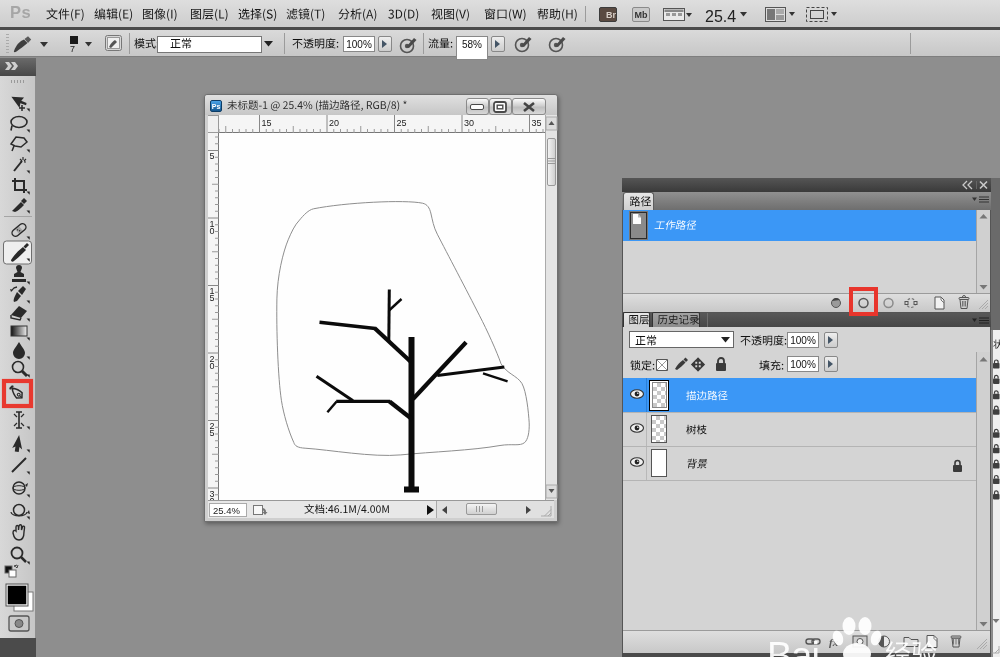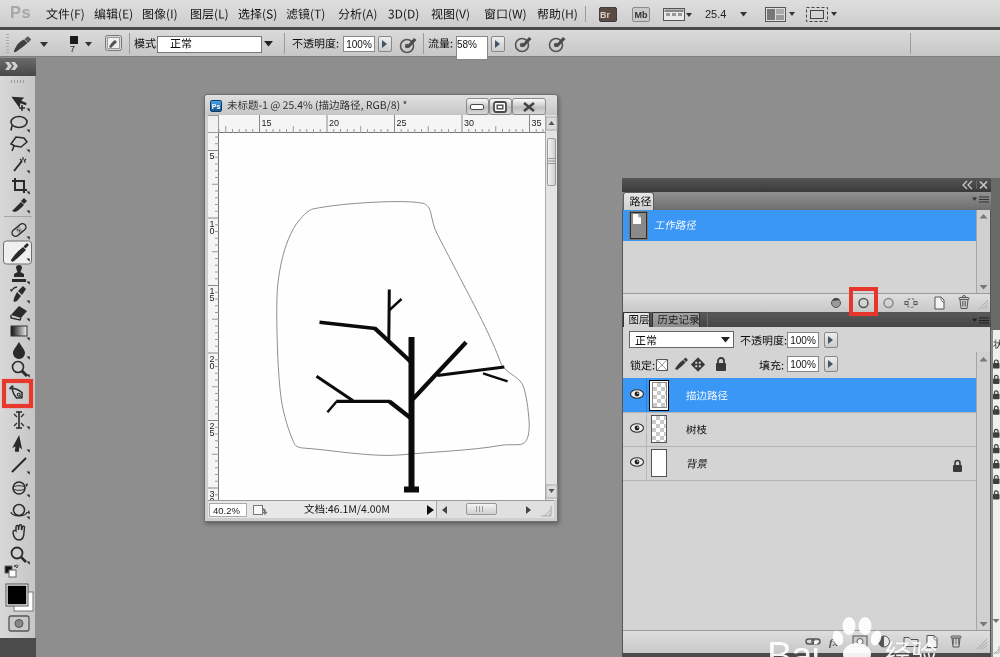--- a/index.html
+++ b/index.html
@@ -37,31 +37,31 @@
 <svg class="tp" style="left:0;top:0" width="1000" height="657">
     <path transform="translate(431,18.5)" d="M5.4 -9.5V-3.1H6.3V-8.7H10.0V-3.1H10.9V-9.5ZM1.8 -9.6C2.3 -9.2 2.7 -8.5 3.0 -8.1L3.7 -8.6C3.5 -9.0 3.0 -9.6 2.5 -10.1ZM7.6 -7.8V-5.4C7.6 -3.6 7.3 -1.3 4.2 0.3C4.4 0.4 4.7 0.8 4.8 1.0C6.6 0.0 7.6 -1.3 8.1 -2.6V-0.2C8.1 0.6 8.4 0.8 9.2 0.8H10.3C11.3 0.8 11.5 0.3 11.6 -1.6C11.4 -1.7 11.1 -1.8 10.8 -2.0C10.8 -0.2 10.7 0.1 10.3 0.1H9.3C9.0 0.1 8.9 0.0 8.9 -0.3V-3.3H8.3C8.5 -4.0 8.5 -4.8 8.5 -5.4V-7.8ZM0.8 -8.0V-7.2H3.7C3.0 -5.7 1.7 -4.2 0.5 -3.3C0.6 -3.2 0.8 -2.7 0.9 -2.4C1.4 -2.8 1.8 -3.2 2.3 -3.7V0.9H3.1V-4.2C3.6 -3.7 4.1 -3.0 4.3 -2.6L4.9 -3.3C4.7 -3.6 3.8 -4.6 3.4 -5.1C3.9 -5.9 4.4 -6.8 4.8 -7.7L4.3 -8.1L4.1 -8.0Z M16.5 -3.3C17.5 -3.1 18.7 -2.7 19.4 -2.4L19.7 -3.0C19.1 -3.3 17.8 -3.7 16.9 -3.9ZM15.3 -1.8C17.0 -1.6 19.0 -1.1 20.2 -0.7L20.6 -1.4C19.4 -1.8 17.3 -2.3 15.7 -2.4ZM13.0 -9.6V1.0H13.9V0.5H22.1V1.0H23.0V-9.6ZM13.9 -0.3V-8.7H22.1V-0.3ZM17.0 -8.5C16.4 -7.5 15.3 -6.6 14.3 -6.0C14.5 -5.8 14.8 -5.6 14.9 -5.4C15.3 -5.7 15.7 -6.0 16.0 -6.3C16.4 -5.9 16.8 -5.5 17.3 -5.2C16.3 -4.7 15.2 -4.4 14.1 -4.2C14.2 -4.0 14.4 -3.6 14.5 -3.4C15.7 -3.7 17.0 -4.1 18.1 -4.8C19.1 -4.2 20.2 -3.8 21.4 -3.6C21.5 -3.8 21.7 -4.1 21.9 -4.2C20.8 -4.4 19.8 -4.8 18.8 -5.2C19.7 -5.8 20.5 -6.5 21.0 -7.3L20.5 -7.6L20.3 -7.5H17.2C17.4 -7.8 17.6 -8.0 17.7 -8.2ZM16.5 -6.8 16.6 -6.8H19.7C19.3 -6.4 18.7 -6.0 18.1 -5.6C17.5 -5.9 16.9 -6.3 16.5 -6.8Z M26.9 2.4 27.5 2.1C26.5 0.3 26.0 -1.7 26.0 -3.7C26.0 -5.8 26.5 -7.8 27.5 -9.5L26.9 -9.8C25.8 -8.0 25.1 -6.1 25.1 -3.7C25.1 -1.4 25.8 0.6 26.9 2.4Z M30.9 0.0H32.2L35.0 -8.8H33.8L32.4 -4.0C32.1 -3.0 31.9 -2.2 31.6 -1.1H31.5C31.2 -2.2 31.0 -3.0 30.7 -4.0L29.2 -8.8H28.1Z M36.1 2.4C37.2 0.6 37.9 -1.4 37.9 -3.7C37.9 -6.1 37.2 -8.0 36.1 -9.8L35.5 -9.5C36.5 -7.8 37.0 -5.8 37.0 -3.7C37.0 -1.7 36.5 0.3 35.5 2.1Z" fill="#1b1b1b"></path>
   </svg>
 <svg class="tp" style="left:0;top:0" width="1000" height="657">
     <path transform="translate(484,18.5)" d="M4.5 -8.1C3.5 -7.3 2.2 -6.7 1.0 -6.4L1.5 -5.7C2.8 -6.1 4.1 -6.8 5.1 -7.6ZM6.9 -7.6C8.1 -7.0 9.7 -6.2 10.5 -5.6L11.1 -6.2C10.2 -6.8 8.7 -7.6 7.5 -8.1ZM5.2 -6.9C5.0 -6.5 4.7 -6.0 4.4 -5.7H2.0V1.0H2.9V0.5H9.2V0.9H10.2V-5.7H5.4C5.6 -6.0 5.9 -6.3 6.1 -6.7ZM2.9 -0.2V-5.0H9.2V-0.2ZM4.4 -2.6C4.9 -2.4 5.4 -2.2 5.9 -1.9C5.1 -1.5 4.2 -1.2 3.3 -1.0C3.5 -0.8 3.6 -0.6 3.7 -0.4C4.7 -0.6 5.7 -1.0 6.6 -1.6C7.2 -1.2 7.7 -0.9 8.1 -0.6L8.6 -1.1C8.2 -1.4 7.7 -1.7 7.1 -2.0C7.7 -2.5 8.1 -3.1 8.5 -3.8L8.0 -4.0L7.8 -4.0H5.1C5.2 -4.2 5.4 -4.4 5.4 -4.6L4.7 -4.7C4.5 -4.2 4.0 -3.5 3.3 -2.9C3.5 -2.8 3.7 -2.6 3.8 -2.5C4.2 -2.8 4.5 -3.1 4.7 -3.4H7.5C7.2 -3.0 6.9 -2.7 6.5 -2.4C5.9 -2.6 5.4 -2.9 4.8 -3.1ZM5.1 -9.9C5.3 -9.7 5.4 -9.3 5.5 -9.1H0.9V-7.2H1.8V-8.3H10.1V-7.2H11.1V-9.1H6.6C6.5 -9.4 6.2 -9.8 6.0 -10.1Z M13.5 -8.8V0.7H14.5V-0.4H21.6V0.6H22.5V-8.8ZM14.5 -1.3V-7.9H21.6V-1.3Z M26.9 2.4 27.5 2.1C26.5 0.3 26.0 -1.7 26.0 -3.7C26.0 -5.8 26.5 -7.8 27.5 -9.5L26.9 -9.8C25.8 -8.0 25.1 -6.1 25.1 -3.7C25.1 -1.4 25.8 0.6 26.9 2.4Z M30.2 0.0H31.5L32.9 -5.3C33.0 -6.0 33.2 -6.6 33.3 -7.3H33.3C33.5 -6.6 33.6 -6.0 33.8 -5.3L35.1 0.0H36.5L38.3 -8.8H37.2L36.3 -4.0C36.1 -3.1 35.9 -2.1 35.8 -1.2H35.7C35.5 -2.1 35.3 -3.1 35.1 -4.0L33.9 -8.8H32.8L31.6 -4.0C31.4 -3.1 31.2 -2.1 31.0 -1.2H31.0C30.8 -2.1 30.6 -3.1 30.4 -4.0L29.5 -8.8H28.4Z M39.8 2.4C40.9 0.6 41.5 -1.4 41.5 -3.7C41.5 -6.1 40.9 -8.0 39.8 -9.8L39.1 -9.5C40.1 -7.8 40.6 -5.8 40.6 -3.7C40.6 -1.7 40.1 0.3 39.1 2.1Z" fill="#1b1b1b"></path>
   </svg>
 <svg class="tp" style="left:0;top:0" width="1000" height="657">
     <path transform="translate(537,18.5)" d="M3.3 -10.1V-9.1H0.8V-8.4H3.3V-7.5H1.0V-6.8H3.3V-6.5C3.3 -6.3 3.3 -6.1 3.2 -5.9H0.6V-5.1H2.8C2.5 -4.6 1.8 -4.1 0.8 -3.7C1.0 -3.6 1.3 -3.3 1.5 -3.1C2.8 -3.6 3.5 -4.4 3.9 -5.1H6.5V-5.9H4.1C4.2 -6.1 4.2 -6.3 4.2 -6.5V-6.8H6.2V-7.5H4.2V-8.4H6.4V-9.1H4.2V-10.1ZM7.0 -9.6V-3.6H7.9V-8.8H9.9C9.6 -8.3 9.2 -7.7 8.8 -7.2C9.9 -6.6 10.3 -6.0 10.3 -5.6C10.3 -5.3 10.2 -5.2 10.0 -5.1C9.8 -5.0 9.6 -5.0 9.5 -5.0C9.1 -5.0 8.7 -5.0 8.2 -5.0C8.3 -4.8 8.4 -4.5 8.4 -4.3C8.9 -4.2 9.4 -4.2 9.8 -4.3C10.1 -4.3 10.4 -4.4 10.6 -4.5C11.0 -4.7 11.2 -5.0 11.1 -5.5C11.1 -6.1 10.8 -6.6 9.8 -7.3C10.3 -7.9 10.8 -8.6 11.3 -9.2L10.6 -9.6L10.5 -9.6ZM1.8 -3.1V0.3H2.7V-2.3H5.5V0.9H6.4V-2.3H9.5V-0.7C9.5 -0.5 9.4 -0.5 9.2 -0.5C9.0 -0.5 8.3 -0.5 7.5 -0.5C7.7 -0.3 7.8 0.0 7.9 0.3C8.9 0.3 9.5 0.3 9.9 0.2C10.3 0.0 10.4 -0.2 10.4 -0.7V-3.1H6.4V-4.1H5.5V-3.1Z M19.6 -10.1C19.6 -9.2 19.6 -8.2 19.6 -7.4H17.6V-6.5H19.5C19.4 -3.6 18.8 -1.1 16.5 0.3C16.7 0.5 17.0 0.8 17.1 1.0C19.6 -0.6 20.2 -3.3 20.4 -6.5H22.3C22.2 -2.1 22.0 -0.5 21.7 -0.1C21.6 0.0 21.5 0.0 21.3 0.0C21.0 0.0 20.4 0.0 19.7 -0.0C19.9 0.2 20.0 0.6 20.0 0.9C20.6 0.9 21.3 0.9 21.6 0.9C22.0 0.8 22.3 0.7 22.5 0.4C22.9 -0.1 23.0 -1.8 23.1 -6.9C23.1 -7.0 23.1 -7.4 23.1 -7.4H20.4C20.5 -8.2 20.5 -9.2 20.5 -10.1ZM12.4 -1.1 12.6 -0.2C14.0 -0.6 16.0 -1.0 17.9 -1.5L17.9 -2.3L17.2 -2.1V-9.5H13.3V-1.3ZM14.1 -1.5V-3.5H16.3V-1.9ZM14.1 -6.1H16.3V-4.3H14.1ZM14.1 -6.9V-8.7H16.3V-6.9Z M26.9 2.4 27.5 2.1C26.5 0.3 26.0 -1.7 26.0 -3.7C26.0 -5.8 26.5 -7.8 27.5 -9.5L26.9 -9.8C25.8 -8.0 25.1 -6.1 25.1 -3.7C25.1 -1.4 25.8 0.6 26.9 2.4Z M29.3 0.0H30.4V-4.2H34.5V0.0H35.6V-8.8H34.5V-5.1H30.4V-8.8H29.3Z M38.0 2.4C39.1 0.6 39.7 -1.4 39.7 -3.7C39.7 -6.1 39.1 -8.0 38.0 -9.8L37.3 -9.5C38.3 -7.8 38.8 -5.8 38.8 -3.7C38.8 -1.7 38.3 0.3 37.3 2.1Z" fill="#1b1b1b"></path>
   </svg>
 <div class="vsep" style="left:585px;top:6px;height:16px"></div>
-<div style="left:599px;top:7px;width:18px;height:15px;background:#5a4a41;border:1px solid #3c3c3c;border-radius:2px;color:#d8cfc8;font-size:9px;font-weight:bold;text-align:left;line-height:14px">Br</div>
+<div style="left:599px;top:7px;width:18px;height:15px;background:#5a4a41;border:1px solid #3c3c3c;border-radius:2px;color:#d8cfc8;font-size:9px;font-weight:bold;text-align:right;line-height:14px">Br</div>
 <div style="left:632px;top:7px;width:18px;height:15px;background:#c9c9c9;border:1px solid #8a8a8a;border-radius:2px;color:#333;font-size:9px;font-weight:bold;text-align:center;line-height:14px">Mb</div>
 <svg class="ab" style="left:663px;top:7px" width="26" height="15">
 <rect x="0.5" y="1.5" width="21" height="12" fill="#e9e9e9" stroke="#555"></rect>
 <rect x="1.5" y="2.5" width="19" height="2.5" fill="#888"></rect>
 <rect x="3" y="6" width="4" height="3" fill="#999"></rect>
     <rect x="9" y="6" width="4" height="3" fill="#999"></rect>
     <rect x="15" y="6" width="4" height="3" fill="#999"></rect>
 <path d="M23,6 l6,0 l-3,4 z" fill="#333"></path>
   </svg>
-<div style="left:705px;top:8px;width:40px;height:12px;color:#222;font-size:11px">25.4</div>
+<div style="left:705px;top:8px;width:40px;height:12px;color:#222;font-size:16px">25.4</div>
 <svg class="ab" style="left:740px;top:12px" width="8" height="6">
     <path d="M0,0 l7,0 l-3.5,4.5 z" fill="#333"></path>
   </svg>
 <svg class="ab" style="left:765px;top:7px" width="30" height="15">
 <rect x="0.5" y="0.5" width="20" height="14" fill="#ddd" stroke="#555"></rect>
 <rect x="2" y="2" width="8" height="11" fill="#777"></rect>
     <rect x="11" y="2" width="8" height="5" fill="#aaa"></rect>
     <rect x="11" y="8" width="8" height="5" fill="#999"></rect>
 <path d="M24,5 l6,0 l-3,4 z" fill="#333"></path>
   </svg>
@@ -109,21 +109,21 @@
   </svg>
 <svg class="ab" style="left:399px;top:36px" width="19" height="18">
     <circle cx="8" cy="10" r="6.5" fill="none" stroke="#555" stroke-width="1.6"></circle>
     <circle cx="8" cy="10" r="2.2" fill="#555"></circle>
     <path d="M7,11 L15,2 L17.5,4 L10,12 Z" fill="#4a4a4a"></path>
   </svg>
 <div class="vsep" style="left:423px;top:33px;height:21px"></div>
 <svg class="tp" style="left:0;top:0" width="1000" height="657">
     <path transform="translate(428,47.5)" d="M6.3 -4.0V0.4H7.1V-4.0ZM4.4 -4.0V-2.8C4.4 -1.8 4.3 -0.6 2.9 0.3C3.1 0.4 3.4 0.7 3.5 0.8C5.0 -0.2 5.1 -1.6 5.1 -2.8V-4.0ZM8.3 -4.0V-0.5C8.3 0.2 8.4 0.4 8.5 0.5C8.7 0.6 8.9 0.7 9.1 0.7C9.2 0.7 9.5 0.7 9.7 0.7C9.9 0.7 10.1 0.6 10.2 0.6C10.4 0.5 10.4 0.4 10.5 0.1C10.5 -0.1 10.6 -0.6 10.6 -1.1C10.4 -1.2 10.2 -1.3 10.0 -1.4C10.0 -0.9 10.0 -0.5 10.0 -0.3C10.0 -0.1 9.9 -0.1 9.9 -0.0C9.8 0.0 9.7 0.0 9.6 0.0C9.5 0.0 9.4 0.0 9.3 0.0C9.2 0.0 9.2 0.0 9.1 -0.0C9.1 -0.1 9.1 -0.2 9.1 -0.4V-4.0ZM0.9 -8.5C1.6 -8.1 2.4 -7.5 2.8 -7.1L3.3 -7.7C2.9 -8.2 2.1 -8.7 1.4 -9.1ZM0.4 -5.5C1.1 -5.2 2.0 -4.7 2.4 -4.3L2.9 -4.9C2.5 -5.3 1.6 -5.8 0.9 -6.1ZM0.7 0.2 1.4 0.7C2.1 -0.3 2.8 -1.7 3.4 -2.8L2.8 -3.4C2.2 -2.1 1.3 -0.7 0.7 0.2ZM6.1 -9.1C6.3 -8.7 6.5 -8.2 6.6 -7.8H3.5V-7.1H5.7C5.2 -6.5 4.6 -5.7 4.4 -5.5C4.2 -5.3 3.8 -5.2 3.6 -5.2C3.7 -5.0 3.8 -4.6 3.8 -4.4C4.2 -4.5 4.7 -4.6 9.2 -4.9C9.4 -4.6 9.6 -4.3 9.7 -4.1L10.4 -4.5C10.0 -5.1 9.2 -6.2 8.5 -6.9L7.9 -6.5C8.1 -6.2 8.4 -5.9 8.7 -5.5L5.2 -5.3C5.7 -5.8 6.2 -6.5 6.6 -7.1H10.4V-7.8H7.5C7.4 -8.2 7.1 -8.8 6.9 -9.2Z M13.8 -7.3H19.2V-6.7H13.8ZM13.8 -8.4H19.2V-7.8H13.8ZM12.9 -8.9V-6.2H20.0V-8.9ZM11.6 -5.7V-5.1H21.4V-5.7ZM13.5 -3.0H16.1V-2.4H13.5ZM16.9 -3.0H19.5V-2.4H16.9ZM13.5 -4.1H16.1V-3.5H13.5ZM16.9 -4.1H19.5V-3.5H16.9ZM11.5 -0.0V0.6H21.5V-0.0H16.9V-0.7H20.6V-1.3H16.9V-1.9H20.4V-4.6H12.7V-1.9H16.1V-1.3H12.4V-0.7H16.1V-0.0Z M23.5 -4.3C23.9 -4.3 24.3 -4.6 24.3 -5.1C24.3 -5.5 23.9 -5.8 23.5 -5.8C23.1 -5.8 22.8 -5.5 22.8 -5.1C22.8 -4.6 23.1 -4.3 23.5 -4.3ZM23.5 0.1C23.9 0.1 24.3 -0.2 24.3 -0.6C24.3 -1.1 23.9 -1.4 23.5 -1.4C23.1 -1.4 22.8 -1.1 22.8 -0.6C22.8 -0.2 23.1 0.1 23.5 0.1Z" fill="#111"></path>
   </svg>
-<div style="left:456px;top:36px;width:32px;height:24px;background:#fff;border:1px solid #888;font-size:10px;color:#111;text-align:left;line-height:15px">58%</div>
+<div style="left:456px;top:36px;width:32px;height:24px;background:#fff;border:1px solid #888;font-size:10px;color:#111;text-align:center;line-height:15px">58%</div>
 <div style="left:491px;top:36px;width:14px;height:16px;background:linear-gradient(#eee,#ccc);border:1px solid #888;border-radius:2px"></div>
 <svg class="ab" style="left:495px;top:40px" width="6" height="8">
     <path d="M0,0 l5,4 l-5,4 z" fill="#456"></path>
   </svg>
 <svg class="ab" style="left:514px;top:35px" width="19" height="18">
     <circle cx="8" cy="10" r="6.5" fill="none" stroke="#555" stroke-width="1.6"></circle>
     <circle cx="8" cy="10" r="2.2" fill="#555"></circle>
     <path d="M7,11 L15,2 L17.5,4 L10,12 Z" fill="#4a4a4a"></path>
   </svg>
 <svg class="ab" style="left:548px;top:35px" width="19" height="18">
@@ -435,21 +435,21 @@
   </svg>
 <div style="left:546.5px;top:138px;width:9px;height:48px;background:linear-gradient(90deg,#f2f2f2,#cfcfcf);border:1px solid #999;border-radius:2px"></div>
 <svg class="ab" style="left:548px;top:158px" width="7" height="8">
     <path d="M0,0.5 l7,0 M0,3 l7,0 M0,5.5 l7,0" stroke="#999"></path>
   </svg>
 <svg class="ab" style="left:546px;top:485px" width="11" height="13">
     <rect x="0" y="0" width="11" height="13" fill="#dcdcdc" stroke="#aaa"></rect>
     <path d="M2.5,4 l3,4 l3,-4 z" fill="#555"></path>
   </svg>
 <div style="left:208px;top:500px;width:346px;height:18px;background:#e8e8e8;border-top:1px solid #999"></div>
-<div style="left:209px;top:502.5px;width:38px;height:14px;background:#fff;border:1px solid #aaa;font-size:9.5px;color:#222;line-height:13px;padding-left:3px">40.2%</div>
+<div style="left:209px;top:502.5px;width:38px;height:14px;background:#fff;border:1px solid #aaa;font-size:9.5px;color:#222;line-height:13px;padding-left:3px">25.4%</div>
 <svg class="ab" style="left:252px;top:504px" width="16" height="12">
     <rect x="1.5" y="1.5" width="9" height="9" fill="#f8f8f8" stroke="#777"></rect>
     <path d="M11,4 a4,4 0 0,1 3,4 l1.5,0 l-2.5,3 l-2.5,-3 l1.5,0 a3,3 0 0,0 -2,-2.5 z" fill="#777"></path>
   </svg>
 <svg class="tp" style="left:0;top:0" width="1000" height="657">
     <path transform="translate(304,513)" d="M4.4 -8.6C4.8 -8.1 5.1 -7.4 5.2 -7.0L6.1 -7.3C5.9 -7.7 5.6 -8.4 5.3 -8.9ZM0.5 -7.0V-6.2H2.2C2.8 -4.6 3.6 -3.2 4.7 -2.1C3.5 -1.1 2.1 -0.4 0.4 0.1C0.5 0.3 0.8 0.6 0.9 0.8C2.6 0.3 4.1 -0.5 5.3 -1.5C6.5 -0.5 7.9 0.3 9.6 0.8C9.7 0.5 10.0 0.2 10.2 0.0C8.5 -0.4 7.0 -1.1 5.9 -2.1C6.9 -3.2 7.7 -4.5 8.4 -6.2H10.0V-7.0ZM5.3 -2.7C4.3 -3.7 3.5 -4.9 3.0 -6.2H7.5C6.9 -4.8 6.2 -3.6 5.3 -2.7Z M19.4 -8.1C19.2 -7.4 18.8 -6.3 18.4 -5.6L19.0 -5.4C19.4 -6.0 19.9 -7.1 20.2 -7.9ZM14.7 -7.9C15.0 -7.1 15.4 -6.1 15.6 -5.5L16.3 -5.7C16.1 -6.4 15.7 -7.4 15.3 -8.1ZM12.5 -8.8V-6.6H11.0V-5.8H12.4C12.1 -4.4 11.4 -2.7 10.8 -1.8C10.9 -1.7 11.1 -1.3 11.2 -1.1C11.7 -1.8 12.2 -3.0 12.5 -4.2V0.8H13.3V-4.5C13.6 -3.9 14.0 -3.3 14.1 -2.9L14.6 -3.5C14.4 -3.8 13.6 -5.1 13.3 -5.4V-5.8H14.6V-6.6H13.3V-8.8ZM14.4 -0.7V0.1H19.3V0.7H20.1V-4.9H17.8V-8.8H17.0V-4.9H14.6V-4.2H19.3V-2.8H14.7V-2.1H19.3V-0.7Z M22.5 -4.1C22.8 -4.1 23.2 -4.4 23.2 -4.8C23.2 -5.3 22.8 -5.6 22.5 -5.6C22.1 -5.6 21.8 -5.3 21.8 -4.8C21.8 -4.4 22.1 -4.1 22.5 -4.1ZM22.5 0.1C22.8 0.1 23.2 -0.2 23.2 -0.6C23.2 -1.0 22.8 -1.3 22.5 -1.3C22.1 -1.3 21.8 -1.0 21.8 -0.6C21.8 -0.2 22.1 0.1 22.5 0.1Z M27.5 0.0H28.4V-2.1H29.4V-2.9H28.4V-7.7H27.3L24.1 -2.8V-2.1H27.5ZM27.5 -2.9H25.1L26.9 -5.5C27.1 -5.9 27.3 -6.3 27.5 -6.6H27.5C27.5 -6.3 27.5 -5.6 27.5 -5.2Z M32.9 0.1C34.1 0.1 35.1 -0.9 35.1 -2.4C35.1 -4.0 34.3 -4.8 33.0 -4.8C32.4 -4.8 31.7 -4.4 31.2 -3.9C31.3 -6.2 32.2 -7.0 33.2 -7.0C33.7 -7.0 34.1 -6.8 34.4 -6.5L35.0 -7.0C34.6 -7.5 34.0 -7.8 33.2 -7.8C31.7 -7.8 30.3 -6.7 30.3 -3.7C30.3 -1.1 31.4 0.1 32.9 0.1ZM31.3 -3.1C31.8 -3.8 32.4 -4.1 32.8 -4.1C33.8 -4.1 34.2 -3.4 34.2 -2.4C34.2 -1.3 33.6 -0.6 32.9 -0.6C31.9 -0.6 31.4 -1.5 31.3 -3.1Z M37.0 0.1C37.4 0.1 37.7 -0.2 37.7 -0.6C37.7 -1.0 37.4 -1.3 37.0 -1.3C36.6 -1.3 36.3 -1.0 36.3 -0.6C36.3 -0.2 36.6 0.1 37.0 0.1Z M39.4 0.0H43.6V-0.8H42.1V-7.7H41.4C40.9 -7.5 40.4 -7.3 39.8 -7.2V-6.5H41.1V-0.8H39.4Z M45.4 0.0H46.3V-4.3C46.3 -4.9 46.2 -5.9 46.1 -6.5H46.2L46.8 -4.8L48.2 -0.8H48.9L50.3 -4.8L51.0 -6.5H51.0C51.0 -5.9 50.9 -4.9 50.9 -4.3V0.0H51.8V-7.7H50.6L49.2 -3.6C49.0 -3.1 48.8 -2.5 48.6 -2.0H48.6C48.4 -2.5 48.2 -3.1 48.0 -3.6L46.5 -7.7H45.4Z M53.0 1.9H53.7L56.8 -8.3H56.1Z M60.5 0.0H61.4V-2.1H62.5V-2.9H61.4V-7.7H60.4L57.2 -2.8V-2.1H60.5ZM60.5 -2.9H58.2L59.9 -5.5C60.1 -5.9 60.4 -6.3 60.5 -6.6H60.6C60.6 -6.3 60.5 -5.6 60.5 -5.2Z M64.2 0.1C64.6 0.1 64.9 -0.2 64.9 -0.6C64.9 -1.0 64.6 -1.3 64.2 -1.3C63.9 -1.3 63.6 -1.0 63.6 -0.6C63.6 -0.2 63.9 0.1 64.2 0.1Z M68.6 0.1C70.1 0.1 71.0 -1.2 71.0 -3.9C71.0 -6.5 70.1 -7.8 68.6 -7.8C67.2 -7.8 66.2 -6.5 66.2 -3.9C66.2 -1.2 67.2 0.1 68.6 0.1ZM68.6 -0.6C67.8 -0.6 67.2 -1.6 67.2 -3.9C67.2 -6.1 67.8 -7.1 68.6 -7.1C69.5 -7.1 70.1 -6.1 70.1 -3.9C70.1 -1.6 69.5 -0.6 68.6 -0.6Z M74.5 0.1C75.9 0.1 76.8 -1.2 76.8 -3.9C76.8 -6.5 75.9 -7.8 74.5 -7.8C73.0 -7.8 72.1 -6.5 72.1 -3.9C72.1 -1.2 73.0 0.1 74.5 0.1ZM74.5 -0.6C73.6 -0.6 73.0 -1.6 73.0 -3.9C73.0 -6.1 73.6 -7.1 74.5 -7.1C75.3 -7.1 75.9 -6.1 75.9 -3.9C75.9 -1.6 75.3 -0.6 74.5 -0.6Z M78.4 0.0H79.3V-4.3C79.3 -4.9 79.2 -5.9 79.2 -6.5H79.2L79.8 -4.8L81.3 -0.8H81.9L83.4 -4.8L84.0 -6.5H84.1C84.0 -5.9 83.9 -4.9 83.9 -4.3V0.0H84.8V-7.7H83.7L82.2 -3.6C82.0 -3.1 81.9 -2.5 81.7 -2.0H81.6C81.4 -2.5 81.3 -3.1 81.1 -3.6L79.6 -7.7H78.4Z" fill="#1a1a1a"></path>
   </svg>
 <svg class="ab" style="left:426px;top:505px" width="9" height="11">
     <path d="M1,0 L8,5 L1,10 Z" fill="#111"></path>
   </svg>

